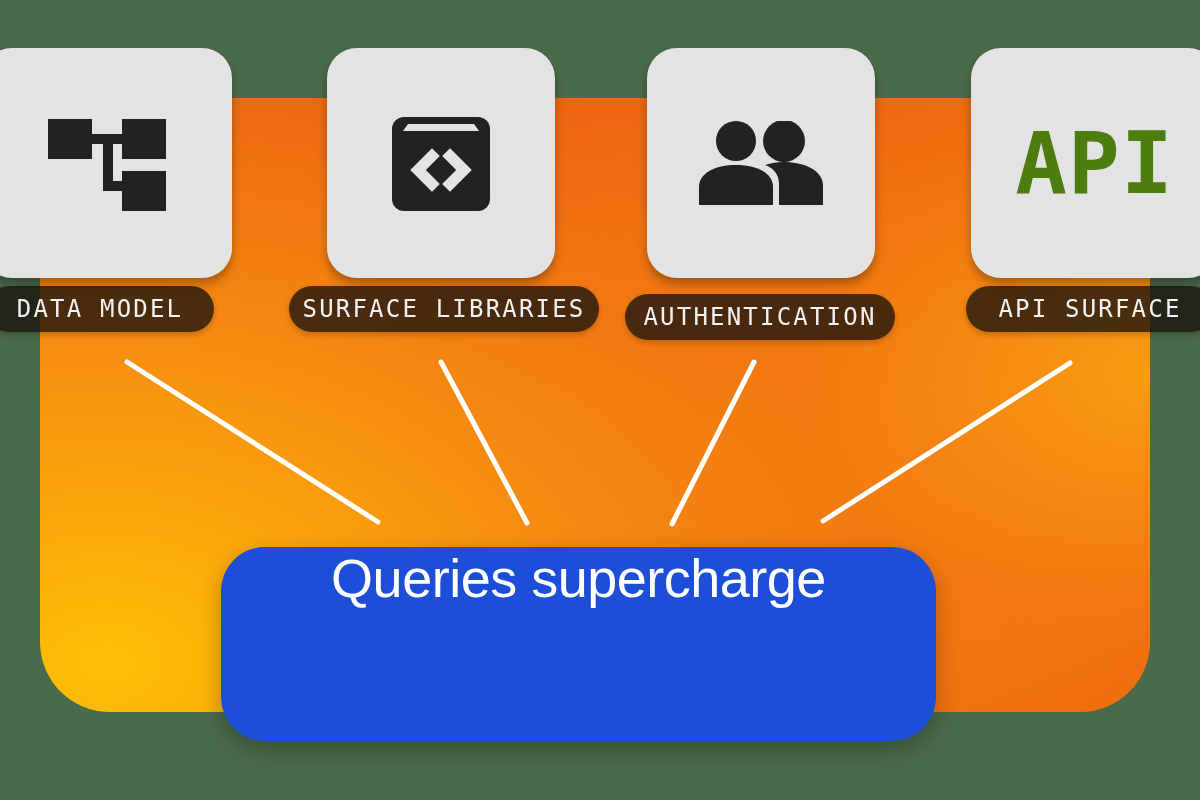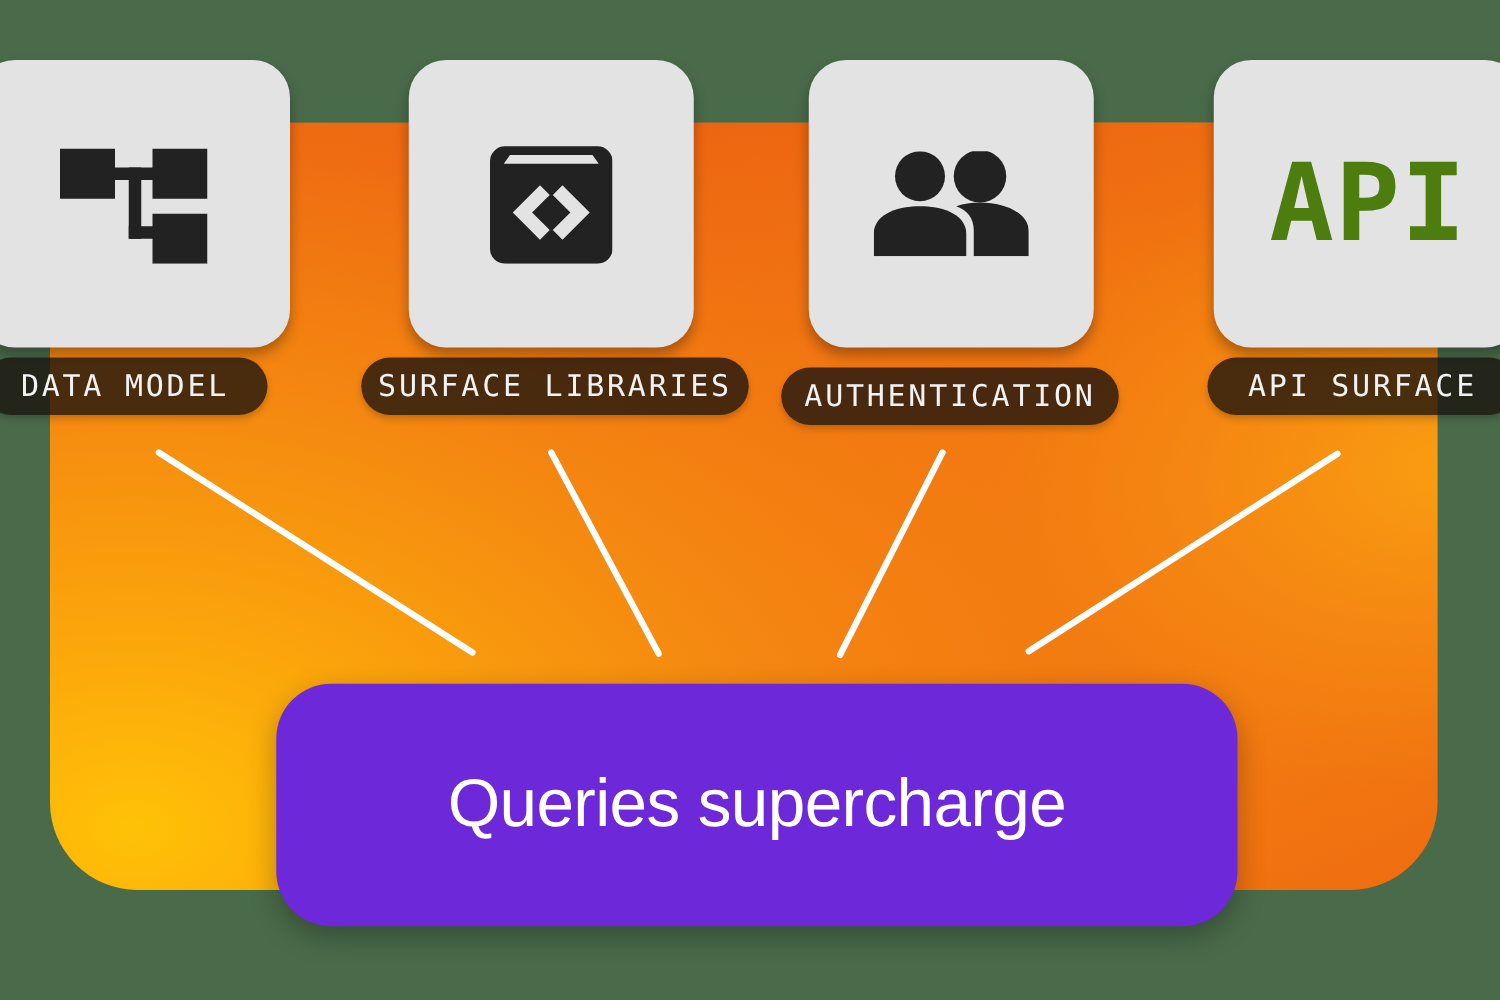--- a/index.html
+++ b/index.html
@@ -96,26 +96,25 @@
     color: #f2f2f2;
     white-space: nowrap;
     line-height: 1;
   }
 
   
   #headline-box {
     position: absolute;
     left: 221px;
     top: 547px;
-    width: 769px;
+    width: 715px;
     height: 194px;
-    background: #6d28d9;
+    background: #1d4ed8;
     border-radius: 44px;
     display: flex;
-    align-items: center;
     justify-content: center;
     box-shadow: 0 8px 22px rgba(0,0,0,0.28);
   }
 
   #headline-text {
     color: #ffffff;
     font-family: "Liberation Sans", sans-serif;
     font-size: 54px;
     font-weight: 400;
     line-height: 1.18;

